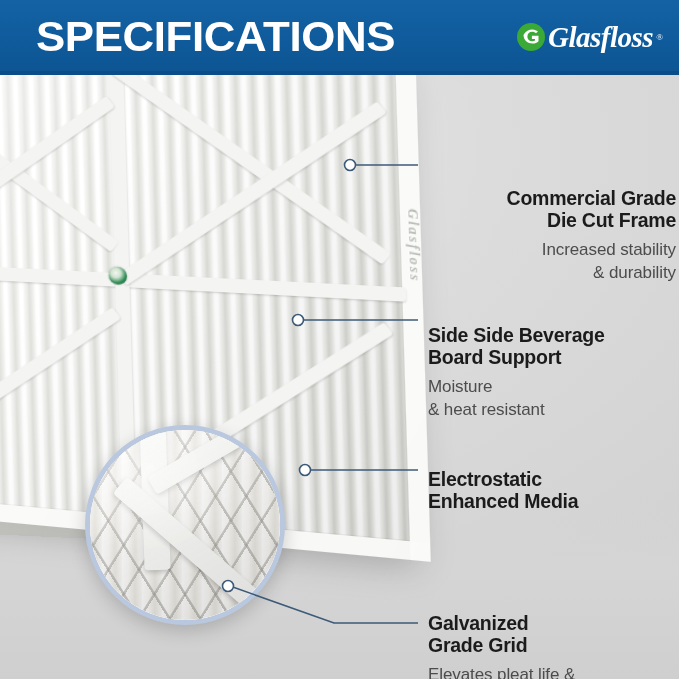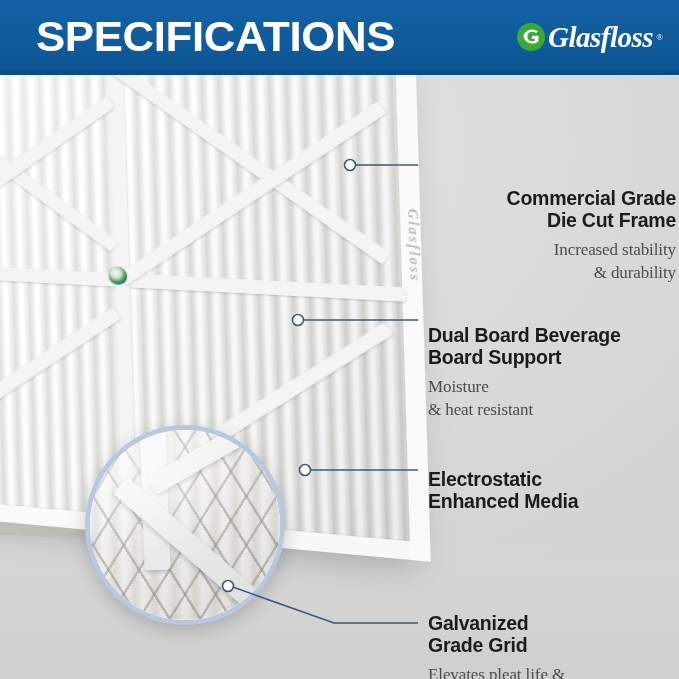--- a/index.html
+++ b/index.html
@@ -191,21 +191,20 @@
     letter-spacing:-0.25px;
     margin:0 0 7px 0;
     white-space:pre-line;
   }
   .callout .c-body{
     font-size:17px;line-height:23px;
     font-weight:400;color:#4c4c4c;
     letter-spacing:-0.1px;
     margin:0;
     white-space:pre-line;
-    font-family:Liberation Serif, serif;
   }
   #callout-1{top:115px;text-align:right;}
   #callout-2{top:252px;}
   #callout-3{top:396px;}
   #callout-4{top:540px;}
 </style>
 </head>
 <body>
 
 <div id="page">
@@ -277,21 +276,21 @@
     </svg>
 
     <div class="callout" id="callout-1">
       <p class="c-title">Commercial Grade
 Die Cut Frame</p>
       <p class="c-body">Increased stability
 &amp; durability</p>
     </div>
 
     <div class="callout" id="callout-2">
-      <p class="c-title">Dual Board Beverage
+      <p class="c-title">Side Side Beverage
 Board Support</p>
       <p class="c-body">Moisture
 &amp; heat resistant</p>
     </div>
 
     <div class="callout" id="callout-3">
       <p class="c-title">Electrostatic
 Enhanced Media</p>
     </div>
 

